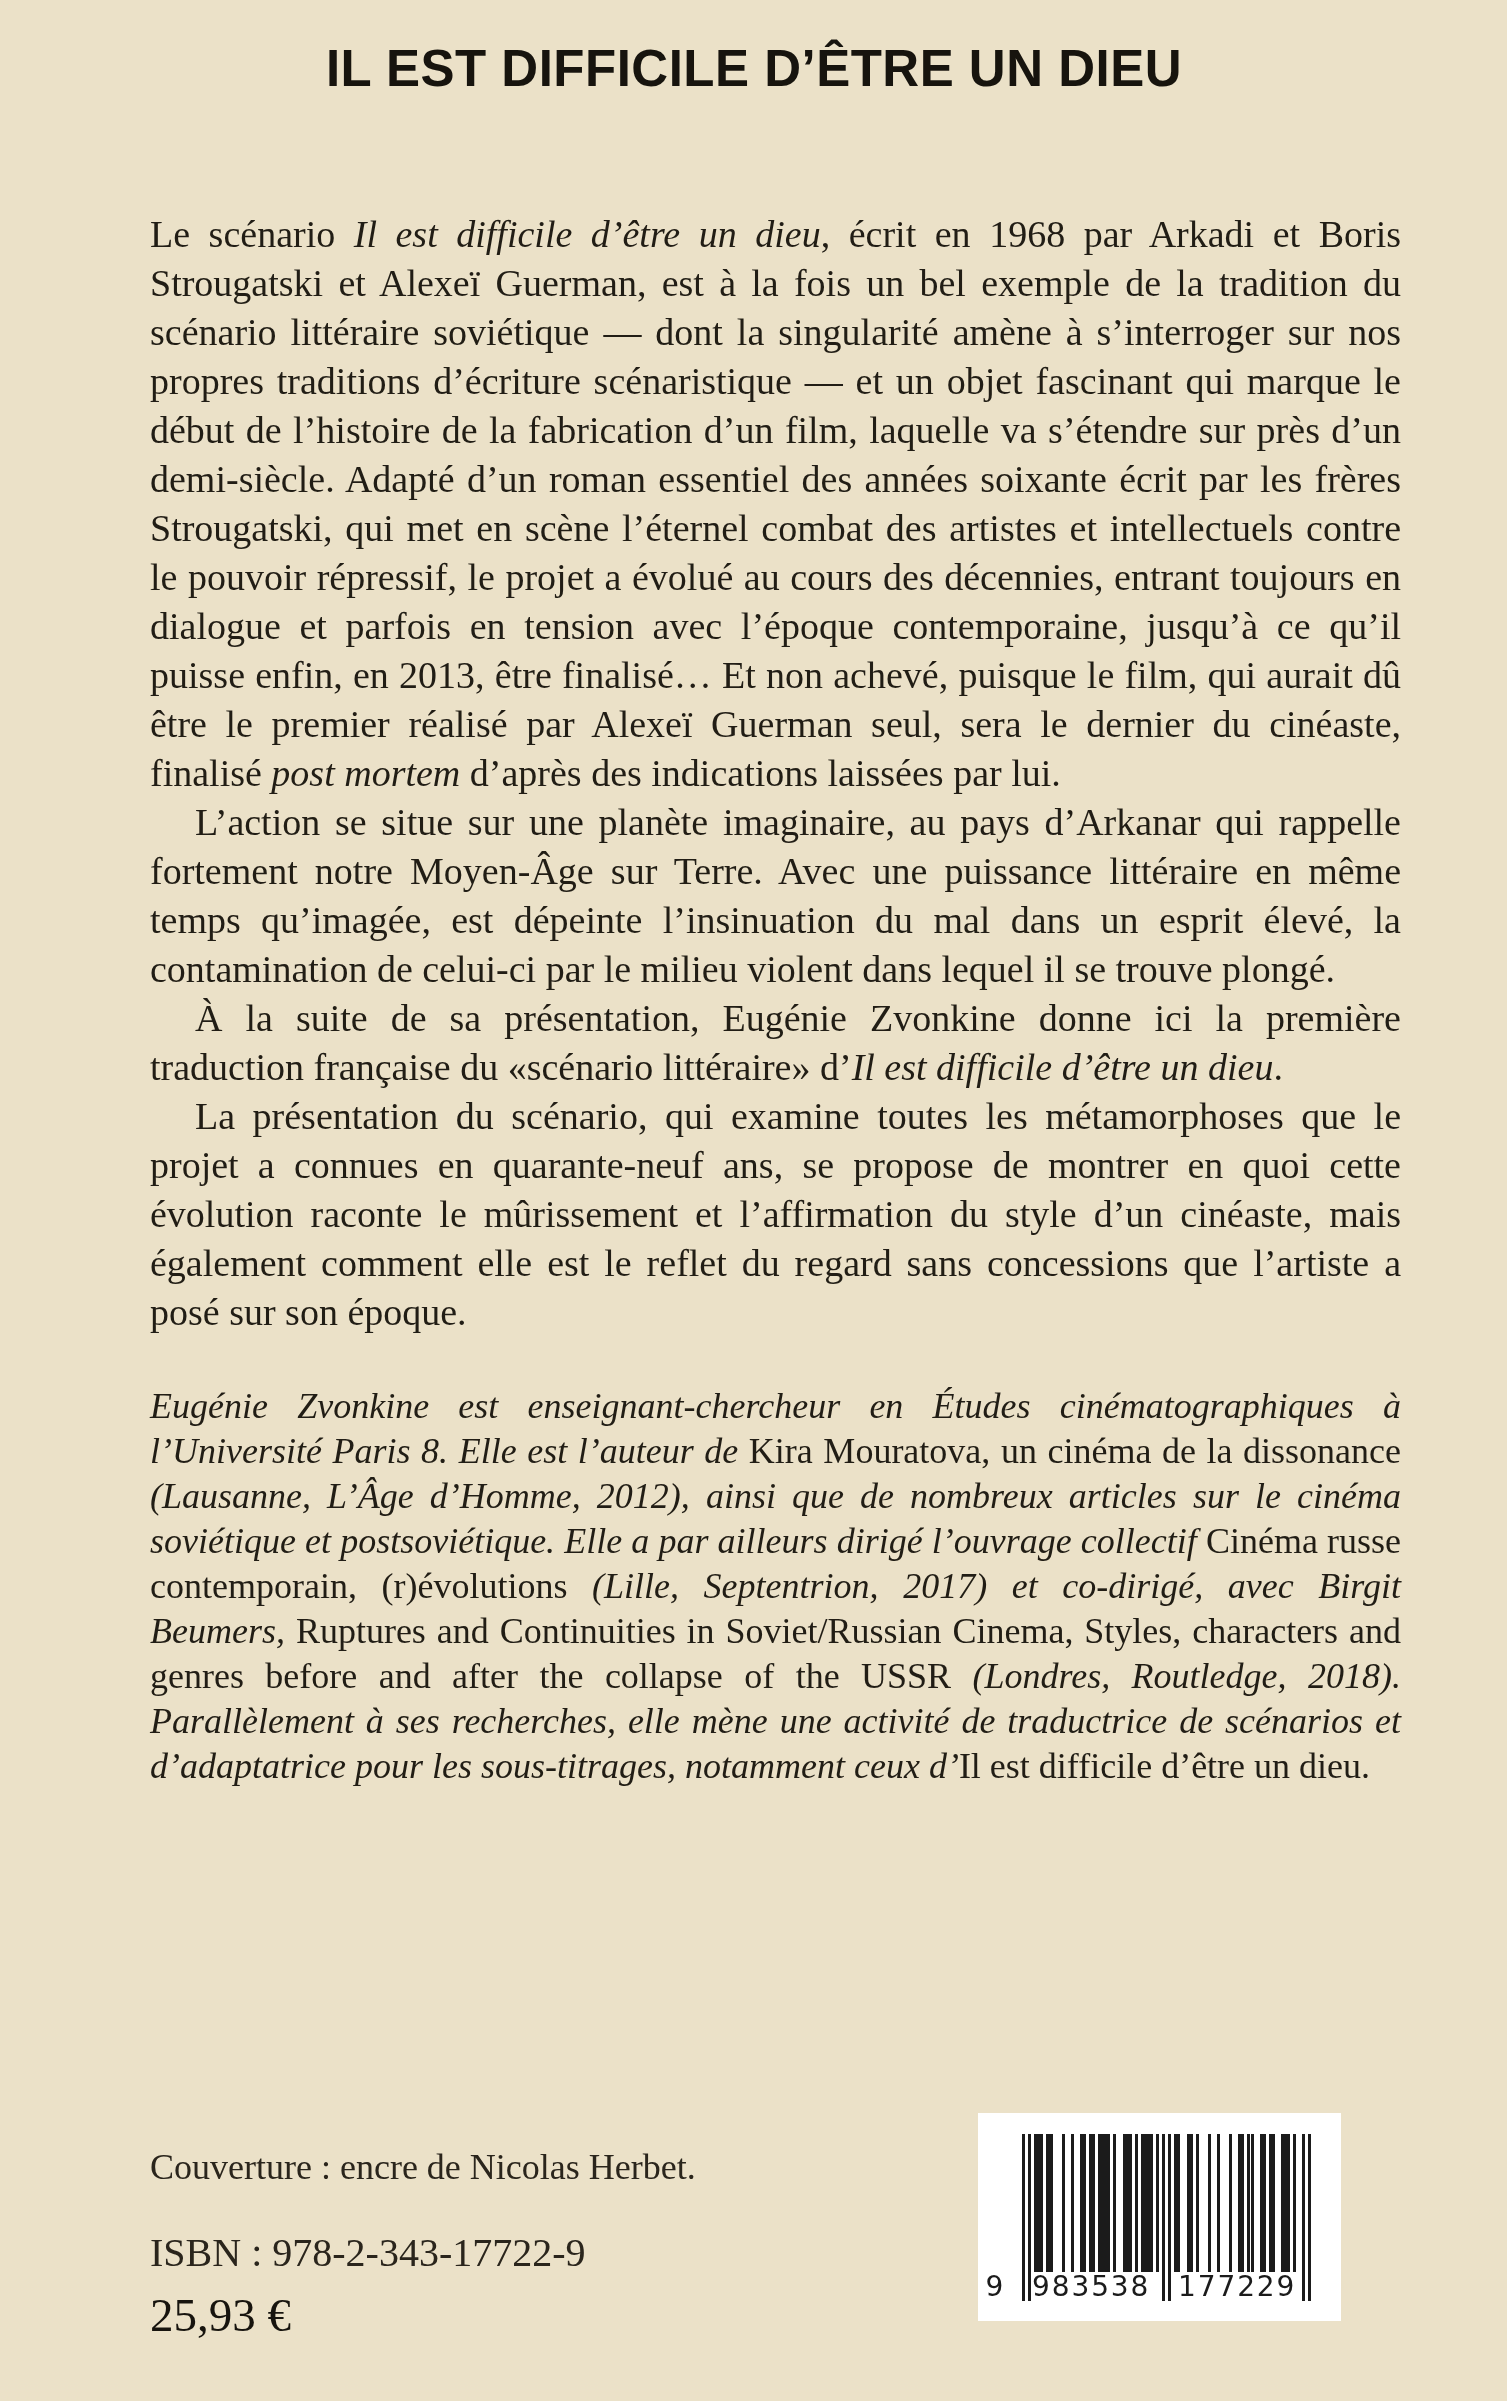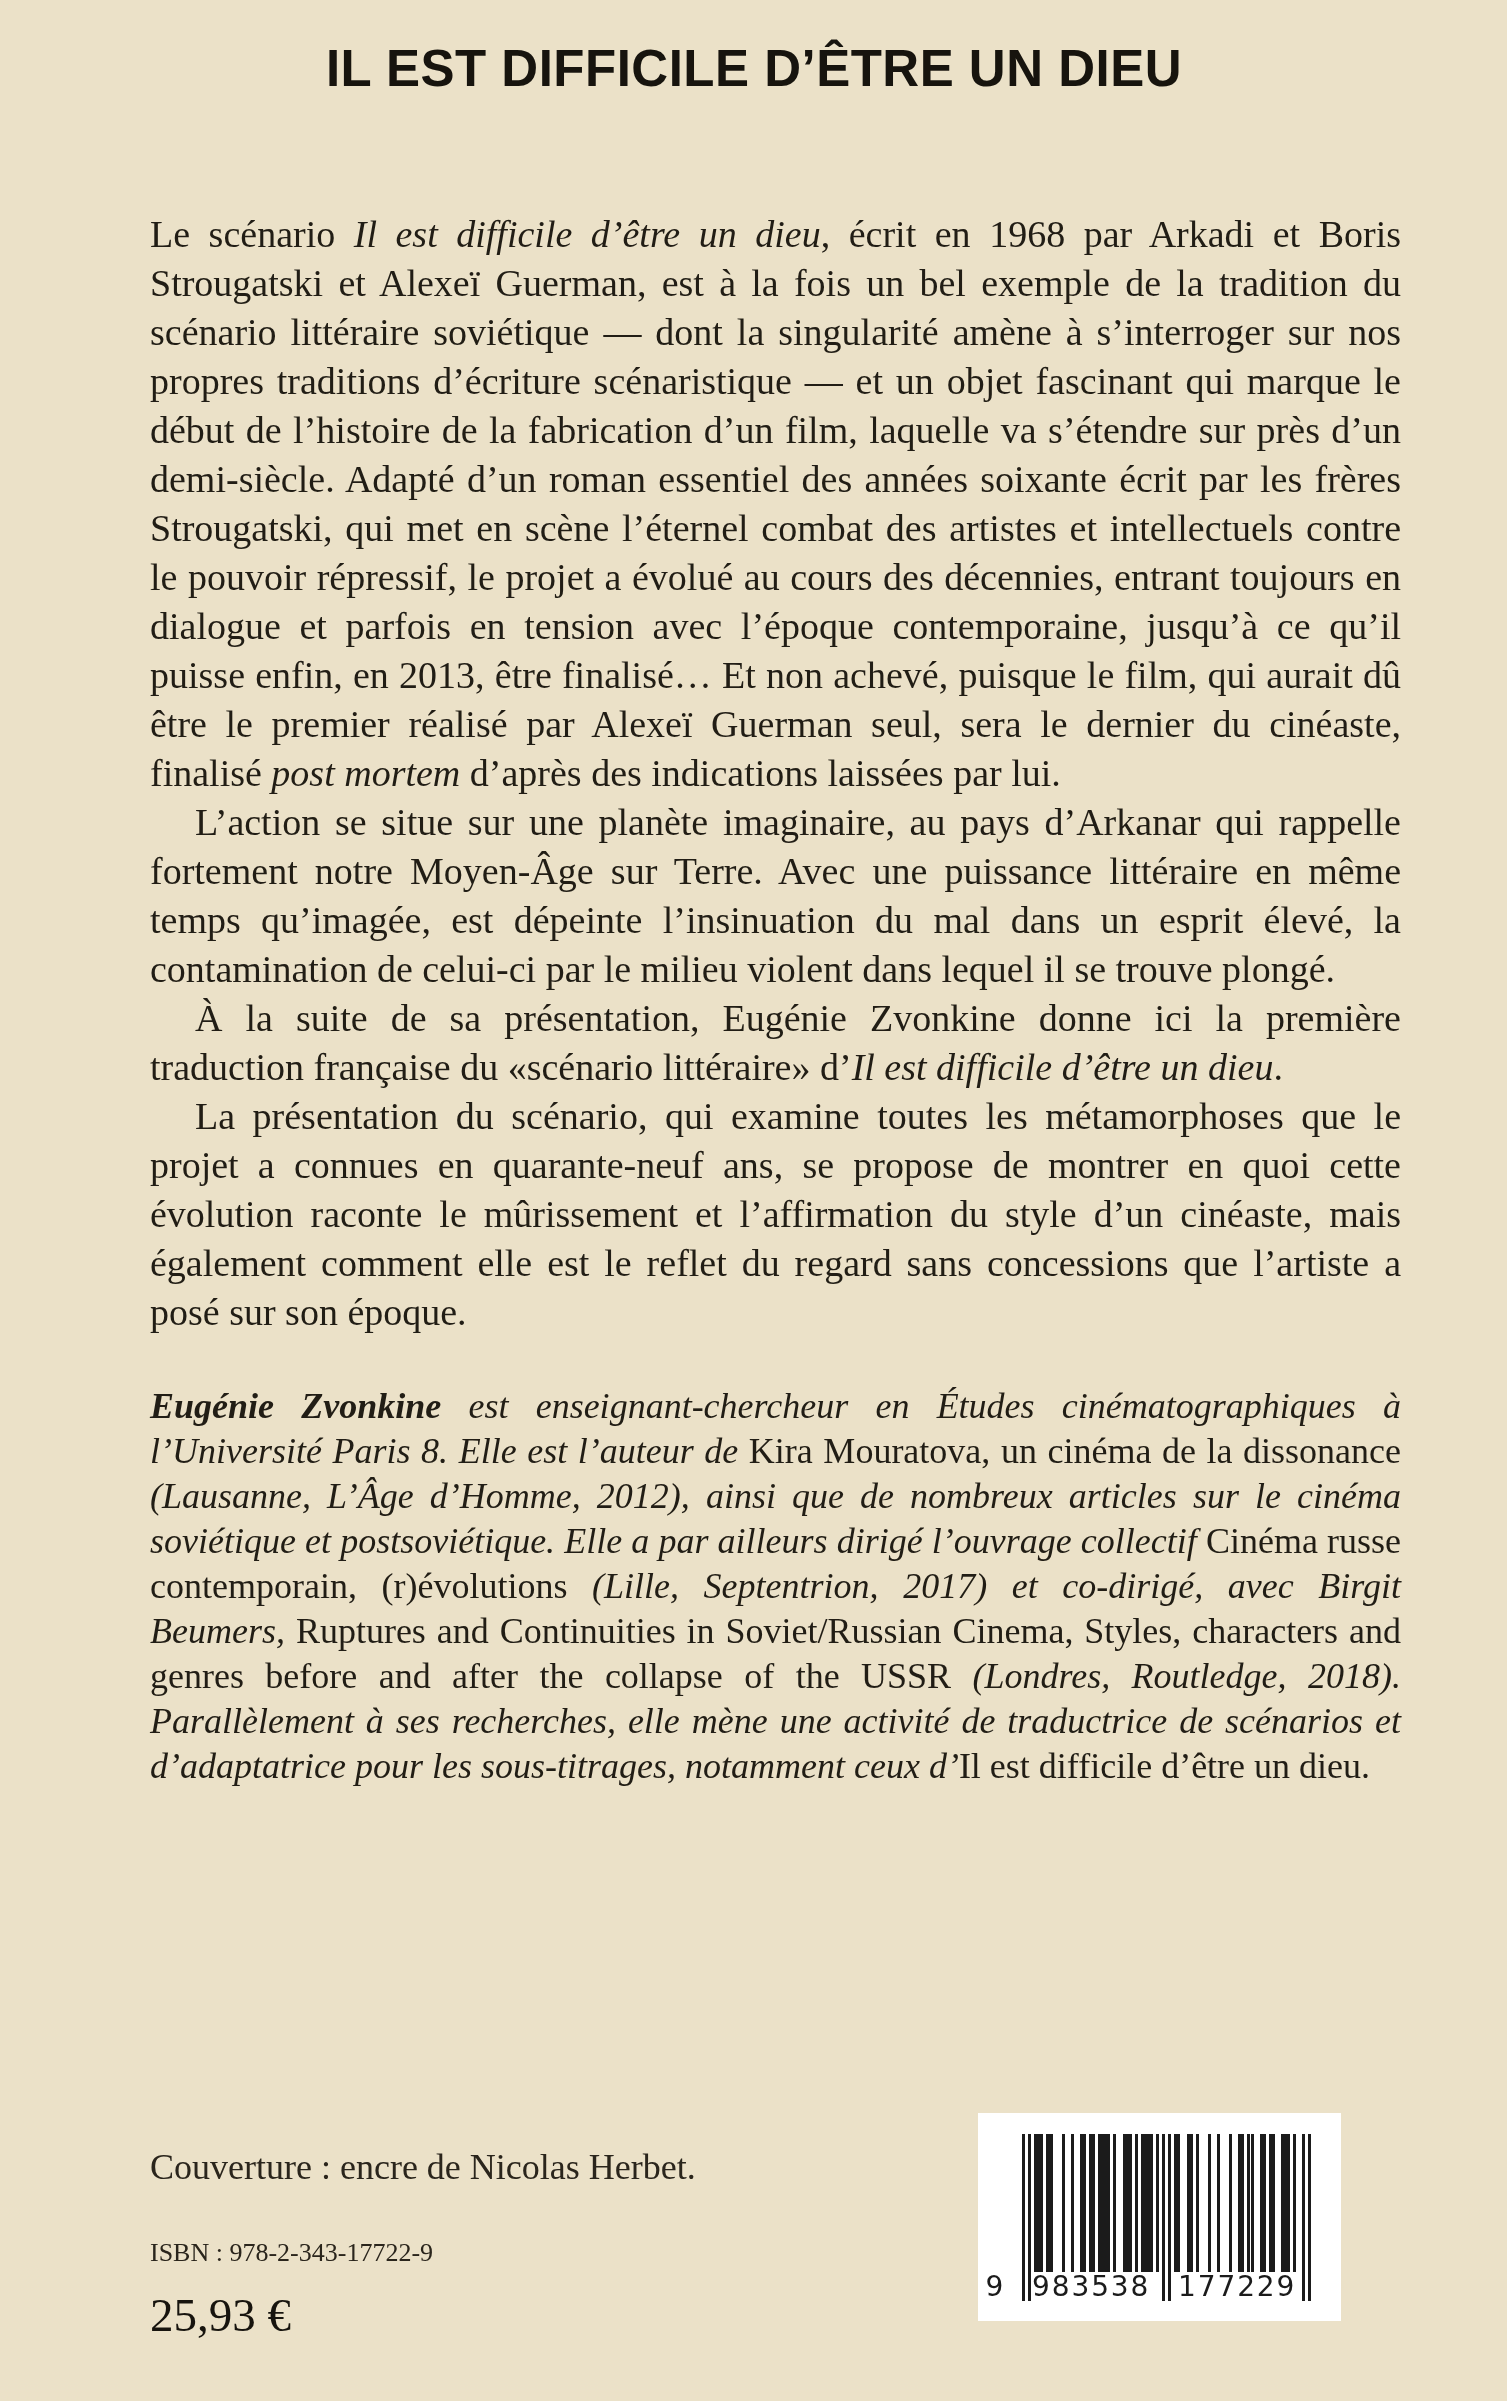--- a/index.html
+++ b/index.html
@@ -36,36 +36,36 @@
   }
   .synopsis{
     font-size:38px;
     line-height:49px;
     text-align:justify;
   }
   .para{margin:0;}
   .para.indent{text-indent:45px;}
   .run-n{font-style:normal;}
   .run-i{font-style:italic;}
-  .run-bi{font-style:italic;font-weight:bold;}
+  .run-bi{font-style:italic;font-weight:normal;}
   .bio{
     margin-top:47px;
     font-size:36px;
     line-height:45px;
     font-style:italic;
     text-align:justify;
   }
   .bio .run-n{font-style:normal;}
   .cover-credit{
     position:absolute;left:150px;top:2146px;
     font-size:36px;line-height:42px;color:#2a251c;
   }
   .isbn-line{
     position:absolute;left:150px;top:2230px;
-    font-size:26px;line-height:45px;color:#2a251c;
+    font-size:40px;line-height:45px;color:#2a251c;
   }
   .price-line{
     position:absolute;left:150px;top:2288px;
     font-size:47px;line-height:55px;color:#17140e;
   }
   .barcode-box{
     position:absolute;left:978px;top:2113px;
     width:363px;height:208px;background:#ffffff;
   }
   .barcode-bars{position:absolute;left:44px;top:21px;width:290px;height:167px;}

